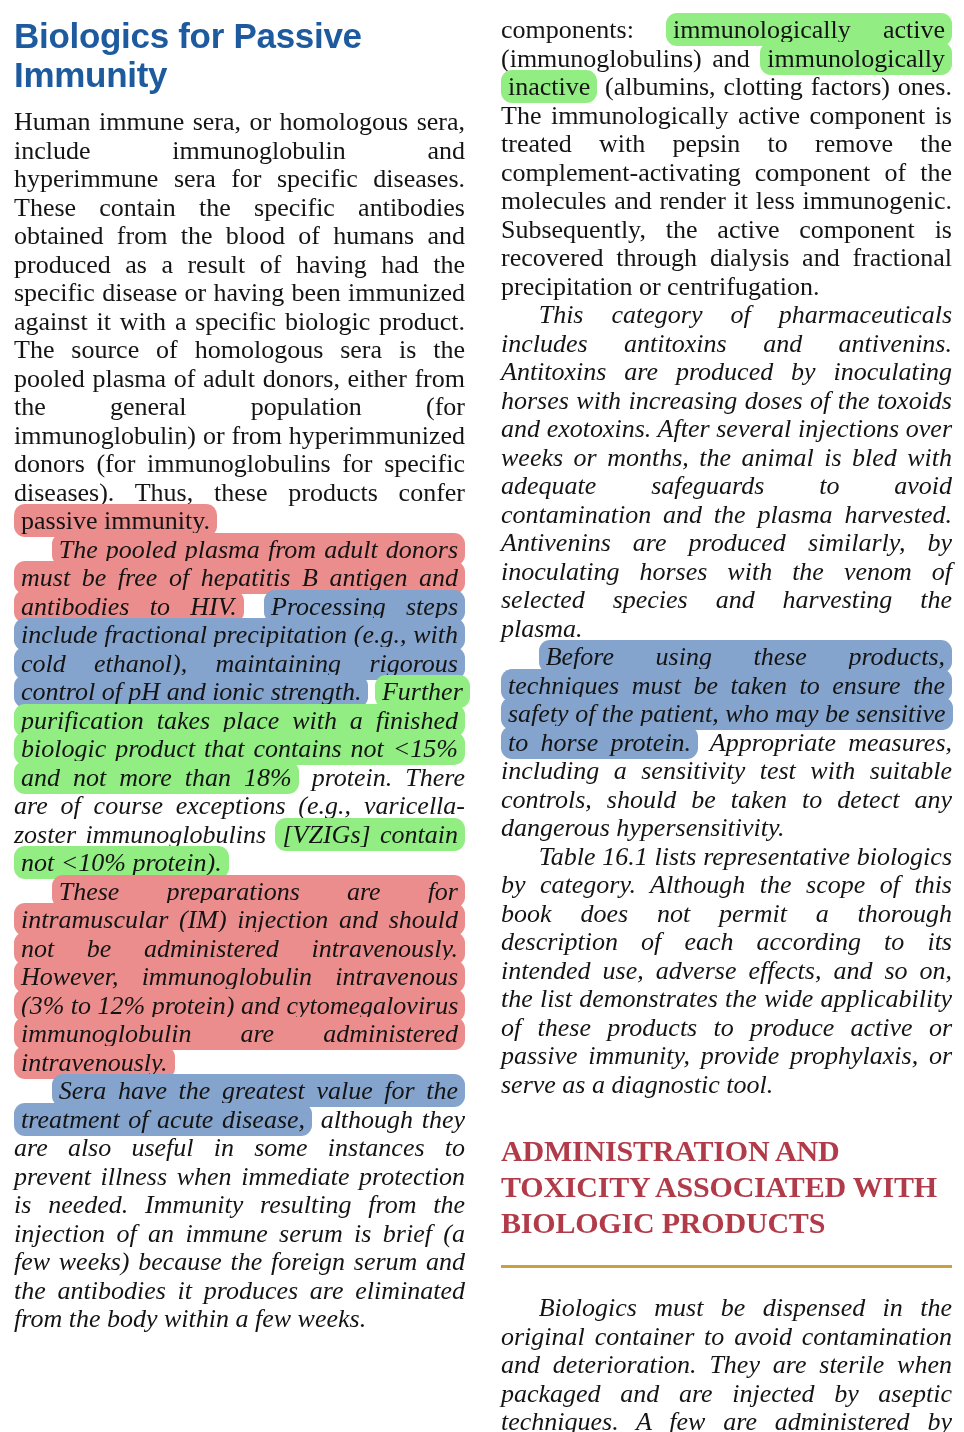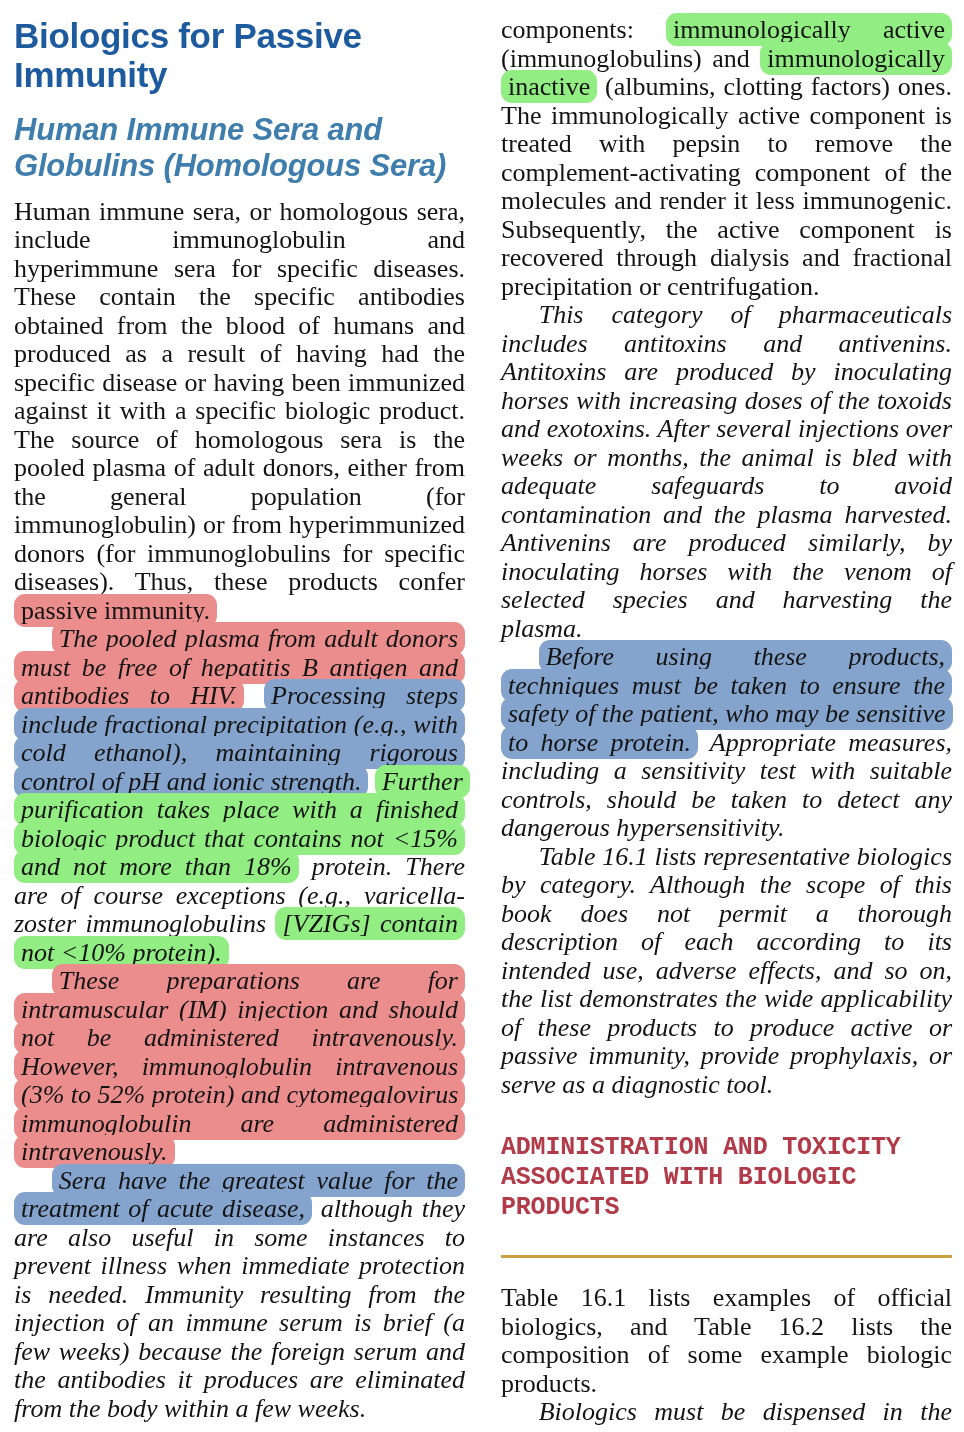--- a/index.html
+++ b/index.html
@@ -39,27 +39,27 @@
     font-family: "Liberation Sans", sans-serif;
     font-weight: bold;
     font-style: italic;
     font-size: 31px;
     line-height: 1.15;
     color: var(--h2-blue, #3f7dad);
     margin: 18px 0 14px 0;
     letter-spacing: -0.2px;
   }
   .h3 {
-    font-family: Liberation Mono, monospace;
+    font-family: Liberation Serif, serif;
     font-weight: bold;
-    font-size: 25px;
+    font-size: 30px;
     line-height: 1.2;
     color: var(--h3-maroon, #b23b49);
     margin: 34px 0 26px 0;
-    padding-bottom: 32px;
+    padding-bottom: 24px;
     border-bottom: 3px solid var(--rule-gold, #c9a23f);
     letter-spacing: -0.2px;
   }
   .body-para {
     margin: 0;
     font-size: 26px;
     line-height: 28.5px;
     text-align: justify;
     hyphens: auto;
     -webkit-hyphens: auto;
@@ -77,28 +77,26 @@
   .hl-red   { background: var(--hl-red,   #ec8d8d); }
   .hl-blue  { background: var(--hl-blue,  #84a3cd); }
   .hl-green { background: var(--hl-green, #92ee82); }
 </style>
 </head>
 <body>
 
 <main class="page">
   <section class="col">
       <h1 class="h1">Biologics for Passive Immunity</h1>
-      <h2 class="h2">Human Immune Sera and Globulins (Homologous Sera)</h2>
       <p class="body-para"><span>Human immune sera, or homologous sera, include immunoglobulin and hyperimmune sera for specific diseases. These contain the specific antibodies obtained from the blood of humans and produced as a result of having had the specific disease or having been immunized against it with a specific biologic product. The source of homologous sera is the pooled plasma of adult donors, either from the general population (for immunoglobulin) or from hyperimmunized donors (for immunoglobulins for specific diseases). Thus, these products confer </span><span class="hl hl-red">passive immunity.</span></p>
       <p class="body-para indent"><span class="hl hl-red">The pooled plasma from adult donors must be free of hepatitis B antigen and antibodies to HIV.</span><span> </span><span class="hl hl-blue">Processing steps include fractional precipitation (e.g., with cold ethanol), maintaining rigorous control of pH and ionic strength.</span><span> </span><span class="hl hl-green">Further purification takes place with a finished biologic product that contains not &lt;15% and not more than 18%</span><span> protein. There are of course exceptions (e.g., varicella-zoster immunoglobulins </span><span class="hl hl-green">[VZIGs] contain not &lt;10% protein).</span></p>
-      <p class="body-para indent"><span class="hl hl-red">These preparations are for intramuscular (IM) injection and should not be administered intravenously. However, immunoglobulin intravenous (3% to 52% protein) and cytomegalovirus immunoglobulin are administered intravenously.</span></p>
+      <p class="body-para indent"><span class="hl hl-red">These preparations are for intramuscular (IM) injection and should not be administered intravenously. However, immunoglobulin intravenous (3% to 12% protein) and cytomegalovirus immunoglobulin are administered intravenously.</span></p>
       <p class="body-para indent"><span class="hl hl-blue">Sera have the greatest value for the treatment of acute disease,</span><span> although they are also useful in some instances to prevent illness when immediate protection is needed. Immunity resulting from the injection of an immune serum is brief (a few weeks) because the foreign serum and the antibodies it produces are eliminated from the body within a few weeks.</span></p>
     </section>
   <section class="col">
       <p class="body-para"><span>components: </span><span class="hl hl-green">immunologically active</span><span> (immunoglobulins) and </span><span class="hl hl-green">immunologically inactive</span><span> (albumins, clotting factors) ones. The immunologically active component is treated with pepsin to remove the complement-activating component of the molecules and render it less immunogenic. Subsequently, the active component is recovered through dialysis and fractional precipitation or centrifugation.</span></p>
       <p class="body-para indent"><span>This category of pharmaceuticals includes antitoxins and antivenins. Antitoxins are produced by inoculating horses with increasing doses of the toxoids and exotoxins. After several injections over weeks or months, the animal is bled with adequate safeguards to avoid contamination and the plasma harvested. Antivenins are produced similarly, by inoculating horses with the venom of selected species and harvesting the plasma.</span></p>
       <p class="body-para indent"><span class="hl hl-blue">Before using these products, techniques must be taken to ensure the safety of the patient, who may be sensitive to horse protein.</span><span> Appropriate measures, including a sensitivity test with suitable controls, should be taken to detect any dangerous hypersensitivity.</span></p>
       <p class="body-para indent"><span>Table 16.1 lists representative biologics by category. Although the scope of this book does not permit a thorough description of each according to its intended use, adverse effects, and so on, the list demonstrates the wide applicability of these products to produce active or passive immunity, provide prophylaxis, or serve as a diagnostic tool.</span></p>
       <h2 class="h3">ADMINISTRATION AND TOXICITY ASSOCIATED WITH BIOLOGIC PRODUCTS</h2>
-      <p class="body-para"><span>Table 16.1 lists examples of official biologics, and Table 16.2 lists the composition of some example biologic products.</span></p>
       <p class="body-para indent"><span>Biologics must be dispensed in the original container to avoid contamination and deterioration. They are sterile when packaged and are injected by aseptic techniques. A few are administered by mouth.</span></p>
     </section>
 </main>
 
 </body></html>

